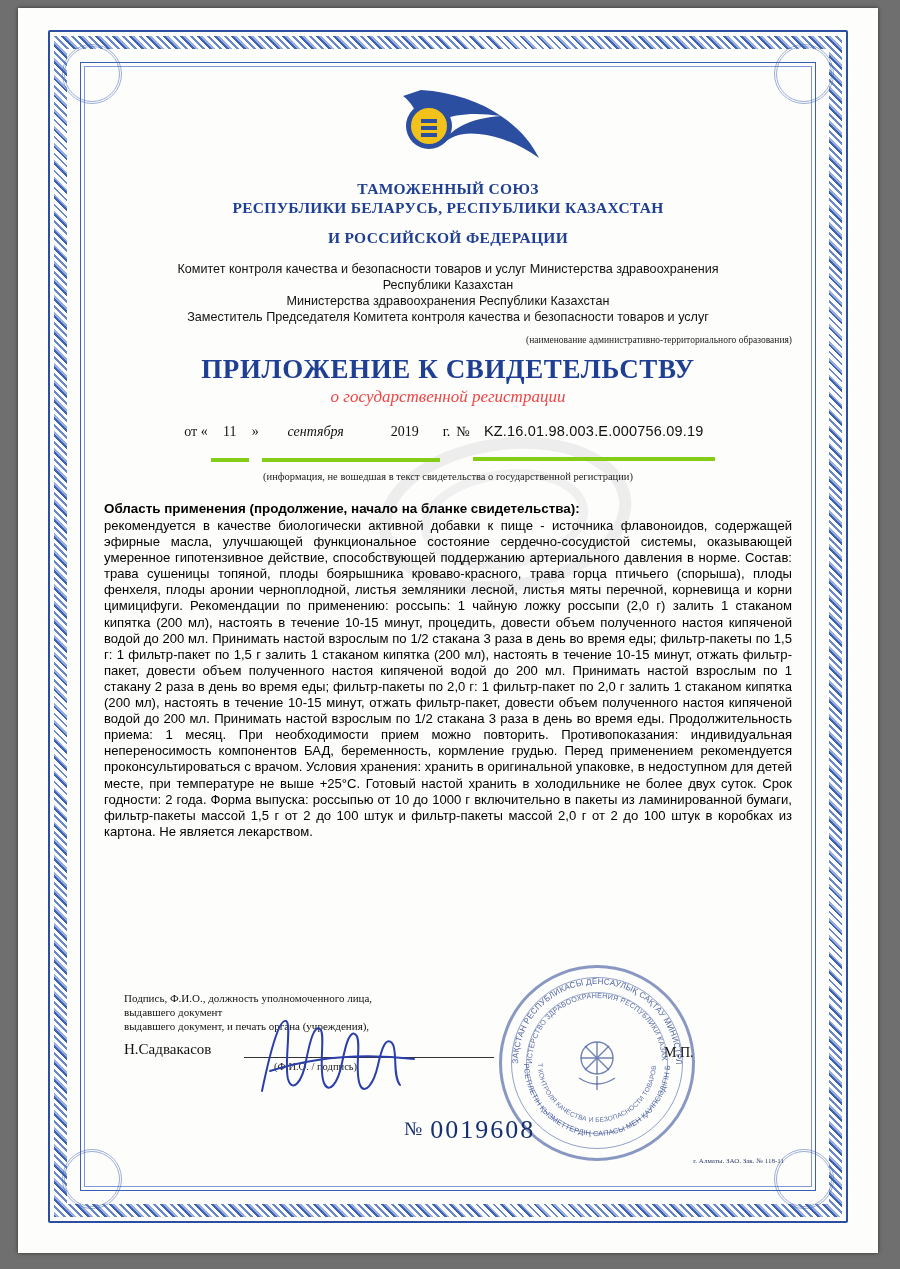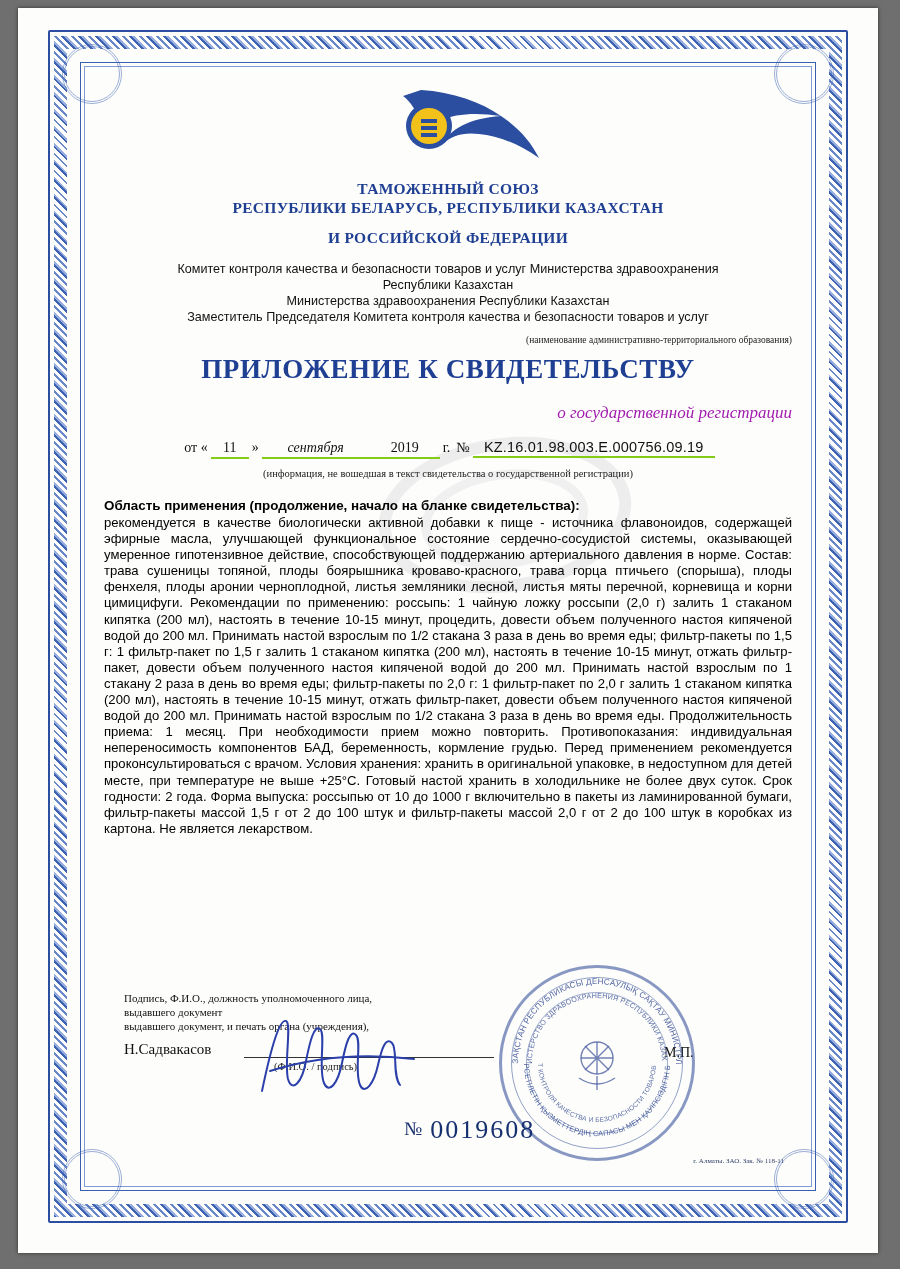--- a/index.html
+++ b/index.html
@@ -132,41 +132,41 @@
   .doc-title {
     text-align: center;
     font-family: "Liberation Serif", serif;
     font-weight: bold;
     font-size: 27px;
     color: #1f3f93;
     letter-spacing: .6px;
     margin-top: 9px;
   }
   .doc-sub {
-    text-align: right;
+    text-align: center;
     font-family: "Liberation Serif", serif;
     font-style: italic;
     font-size: 17px;
-    color: #a21caf;
-    margin-top: 18px;
+    color: #ef4444;
+    margin-top: 2px;
   }
 
   .date-row {
     margin-top: 16px;
     text-align: center;
     font-family: "Liberation Serif", serif;
     font-size: 14px;
     color: #111;
     white-space: nowrap;
   }
   .date-row .fld {
     display: inline-block;
     text-align: center;
-    border-bottom: 2px solid #84cc16;
-    padding: 0 6px 1px 6px;
+    border-bottom: 4px solid #84cc16;
+    padding: 0 6px 18px 6px;
     min-width: 26px;
   }
   .date-row .fld.month { min-width: 96px; font-style: italic; }
   .date-row .fld.year { min-width: 58px; }
   .date-row .fld.num {
     min-width: 230px;
     font-family: "Liberation Sans", sans-serif;
     font-size: 14.5px;
     letter-spacing: .2px;
   }

